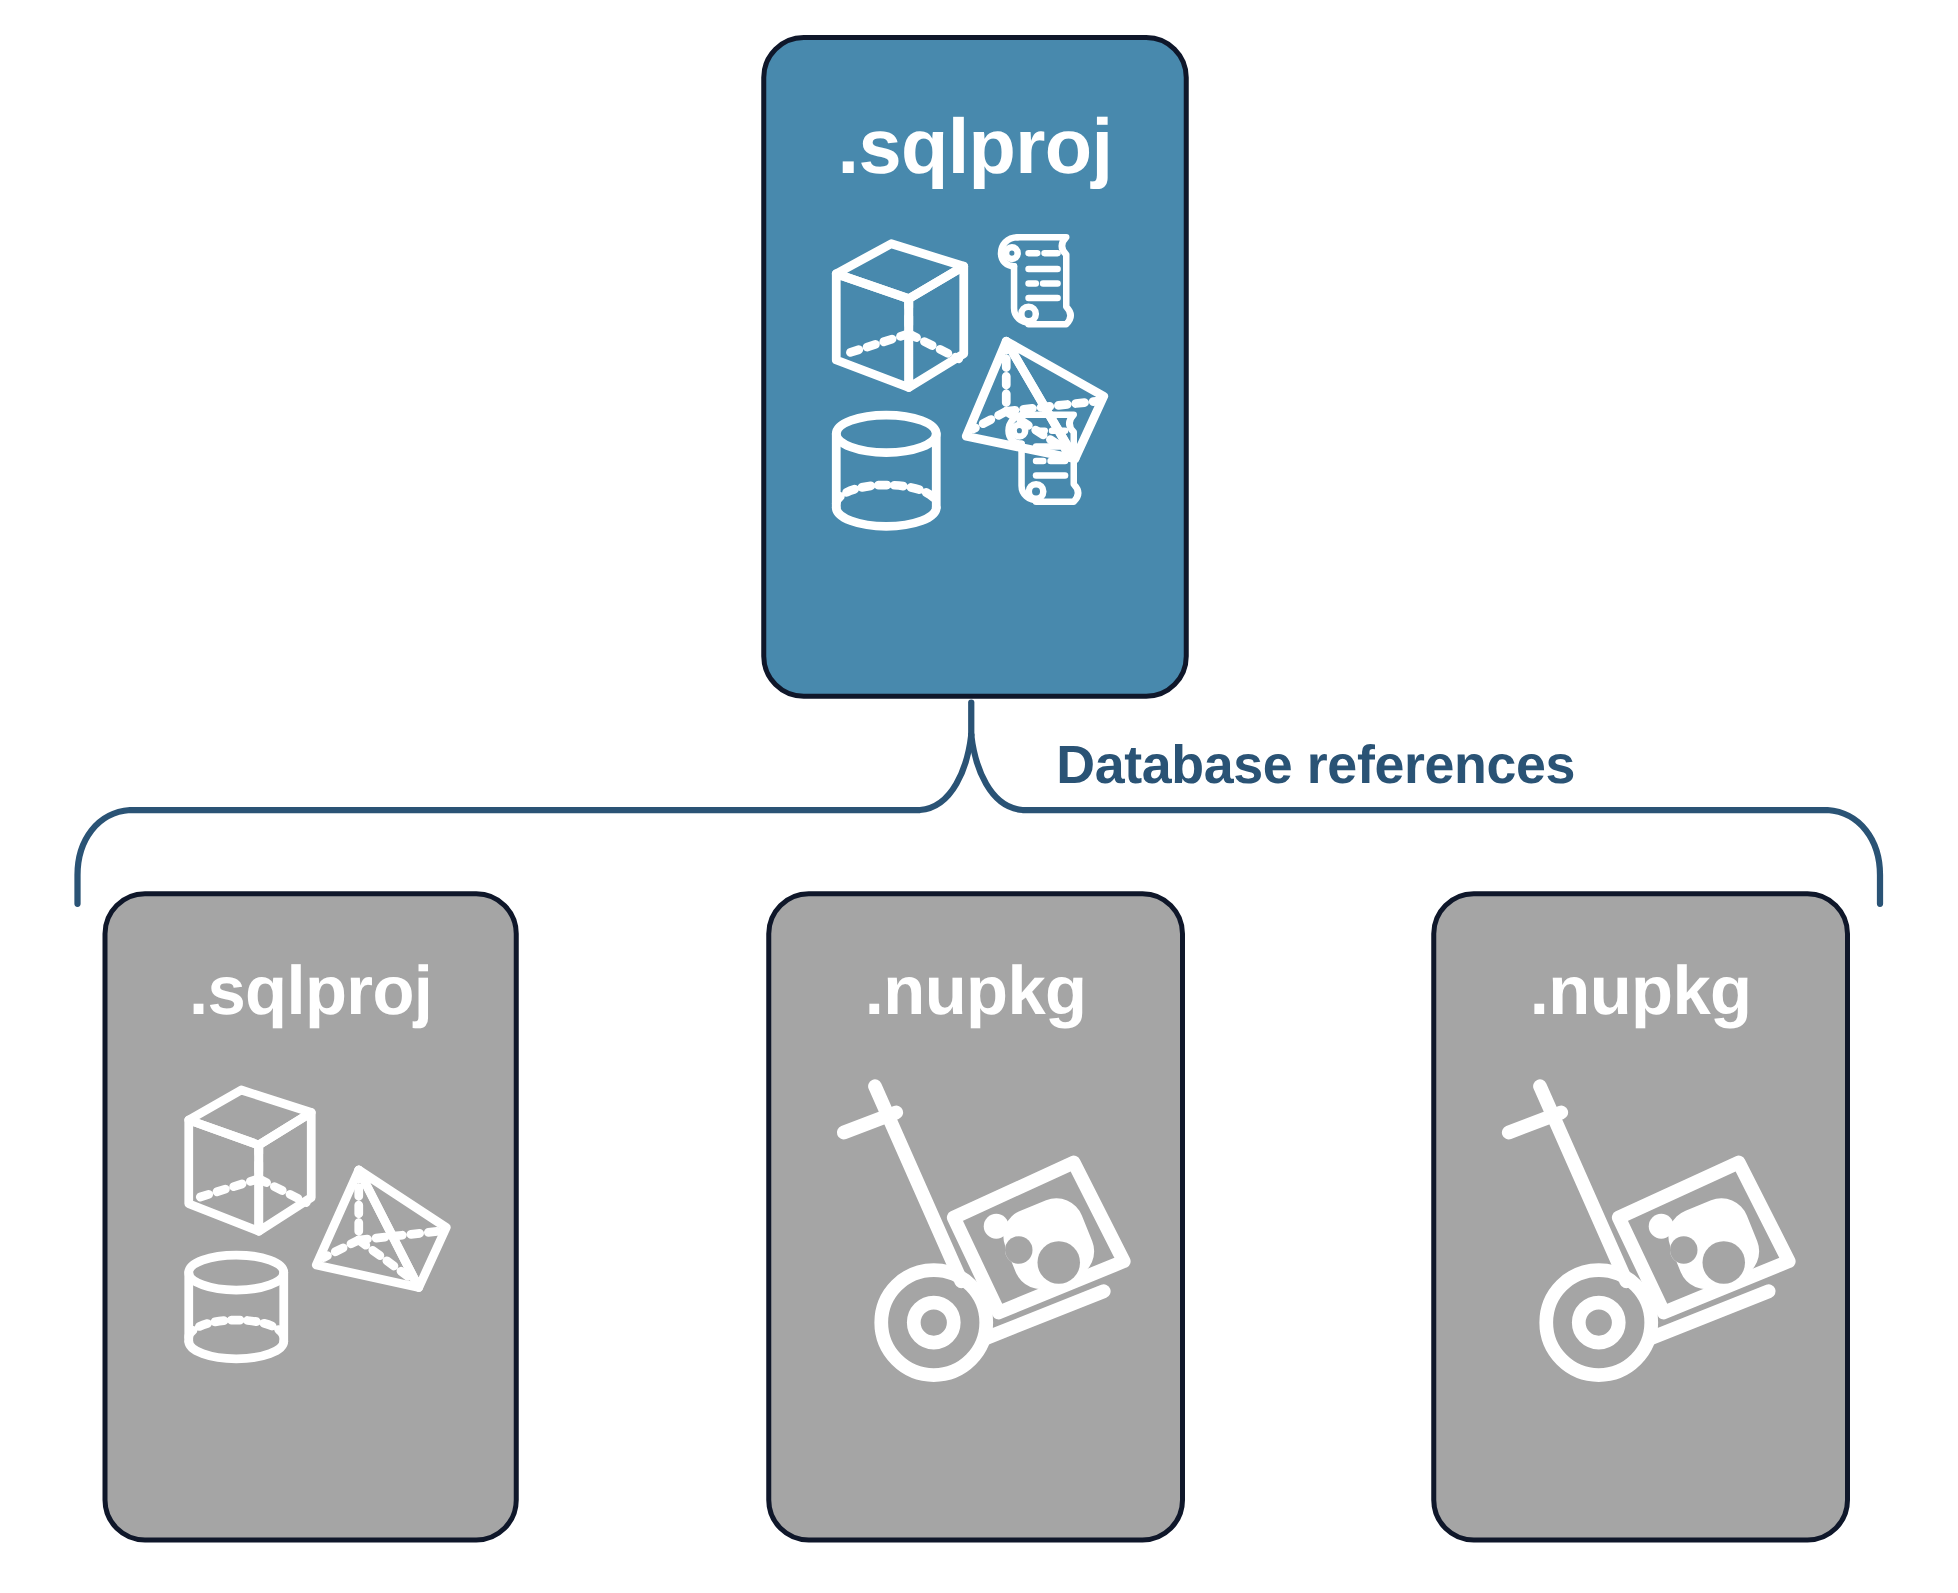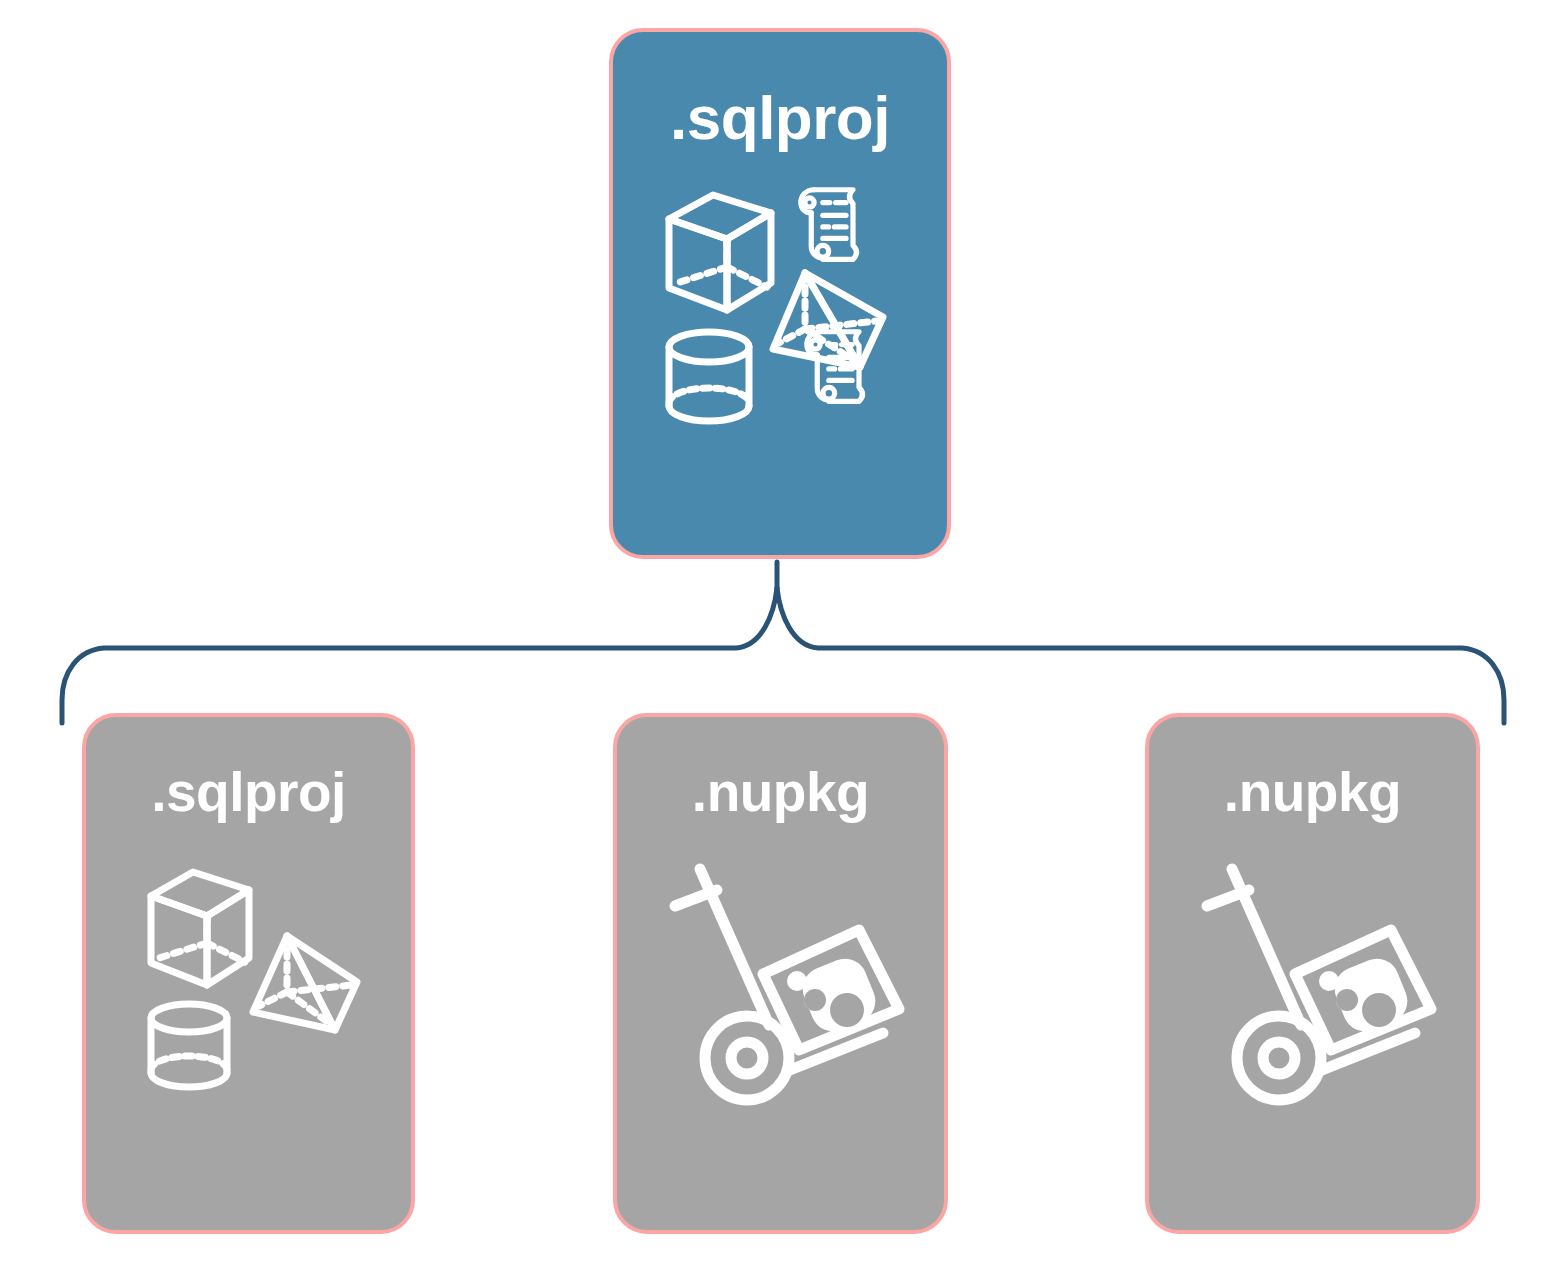--- a/index.html
+++ b/index.html
@@ -13,21 +13,21 @@
   #stage {
     position: relative;
     width: 1566px;
     height: 1274px;
     background: #ffffff;
     overflow: hidden;
   }
   .card {
     position: absolute;
     box-sizing: border-box;
-    border: 4px solid #fca5a5;
+    border: 4px solid #0f172a;
     border-radius: 34px;
     display: flex;
     flex-direction: column;
     align-items: center;
   }
   .card-title {
     font-weight: bold;
     color: #ffffff;
     letter-spacing: -0.5px;
     line-height: 1;
@@ -157,20 +157,21 @@
     <g fill="none" stroke="#2a5375" stroke-width="5" stroke-linecap="round">
 
       <path d="M777 562 L777 588"></path>
 
       <path d="M777 588 C774 614 762 646 736 648 L104 648 C78 650 62 672 62 700 L62 723"></path>
 
       <path d="M777 588 C780 614 792 646 818 648 L1462 648 C1488 650 1504 672 1504 700 L1504 723"></path>
     </g>
   </svg>
 
+  <div id="brace-label">Database references</div>
 
   <div class="card card-gray" id="card-ref-1">
     <div class="card-title">.sqlproj</div>
     <div class="icon-wrap">
       <svg viewBox="0 0 250 250" width="250" height="250" aria-hidden="true">
         <g stroke="#ffffff" fill="none" stroke-width="7" stroke-linecap="round" stroke-linejoin="round">
           <g>
             <path d="M32 46 L74 22 L130 40 L88 66 Z"></path>
             <path d="M32 46 L32 113 L88 135 L88 66 Z"></path>
             <path d="M88 66 L130 40 L130 108 L88 135 Z"></path>

